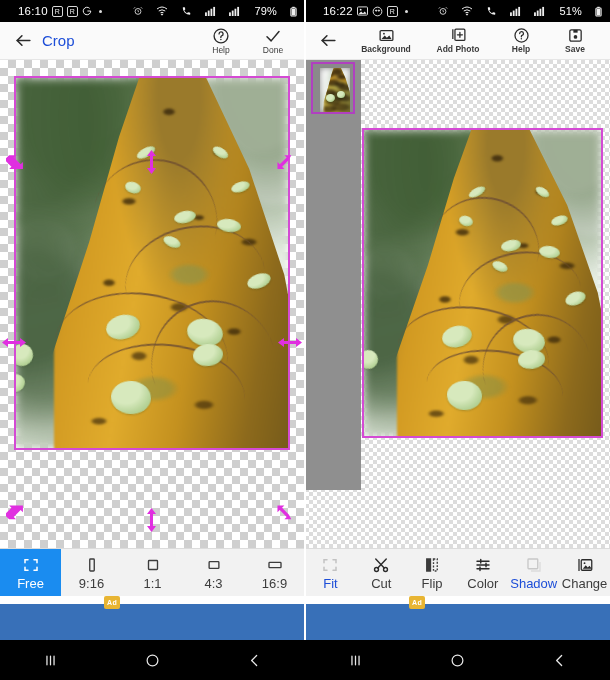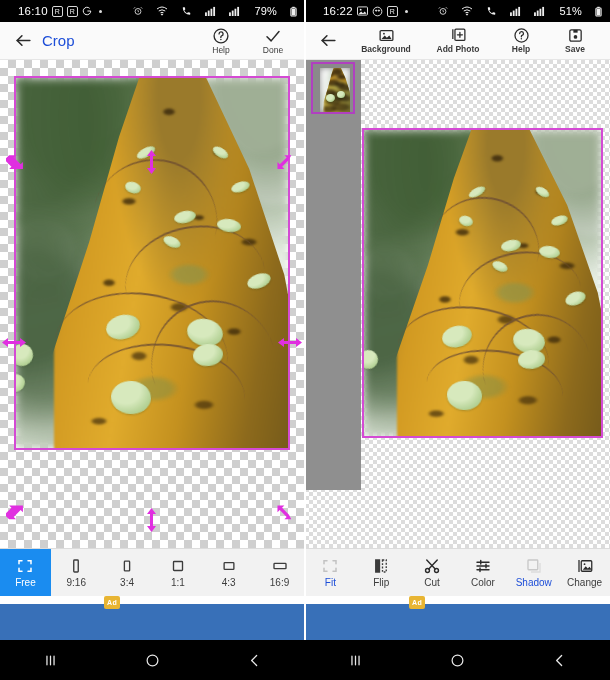--- a/index.html
+++ b/index.html
@@ -147,21 +147,21 @@
 
   
   .toolstrip {
     position:relative; height:48px; background:#f2f2f2;
     border-top:1px solid #dcdcdc; display:flex; align-items:stretch;
   }
   .tool {
     flex:1; display:flex; flex-direction:column; align-items:center; justify-content:center;
     gap:3px; color:#3c3c3c;
   }
-  .tool .lbl { font-size:10px; line-height:1; }
+  .tool .lbl { font-size:13px; line-height:1; }
   .tool.active { background:#1a8cf0; color:#fff; }
   .tool.disabled { color:#1d4ed8; }
 
   
   .adwrap { position:relative; height:66px; background:#ffffff; }
   .adbanner { position:absolute; left:0; top:8px; width:100%; height:48px; background:#3870b8; }
   .adbadge {
     position:absolute; top:0px; left:104px; width:16px; height:13px;
     background:#e8b533; color:#fff; font-size:7px; font-weight:bold;
     display:flex; align-items:center; justify-content:center; border-radius:2px;
@@ -367,28 +367,20 @@
           <span>
             <svg width="18" height="18" viewBox="0 0 24 24" fill="none" stroke="#3c3c3c" stroke-width="1.8">
               <rect x="9" y="4" width="6" height="16" rx="1"></rect>
             </svg>
           </span>
           <span class="lbl">9:16</span>
         </div>
         <div class="tool">
           <span>
             <svg width="18" height="18" viewBox="0 0 24 24" fill="none" stroke="#3c3c3c" stroke-width="1.8">
-              <rect x="8.5" y="5.5" width="7" height="13" rx="1"></rect>
-            </svg>
-          </span>
-          <span class="lbl">3:4</span>
-        </div>
-        <div class="tool">
-          <span>
-            <svg width="18" height="18" viewBox="0 0 24 24" fill="none" stroke="#3c3c3c" stroke-width="1.8">
               <rect x="6" y="6" width="12" height="12" rx="1"></rect>
             </svg>
           </span>
           <span class="lbl">1:1</span>
         </div>
         <div class="tool">
           <span>
             <svg width="18" height="18" viewBox="0 0 24 24" fill="none" stroke="#3c3c3c" stroke-width="1.8">
               <rect x="5.5" y="7.5" width="13" height="9" rx="1"></rect>
             </svg>
@@ -584,36 +576,36 @@
         <div class="tool disabled">
           <span>
             <svg width="18" height="18" viewBox="0 0 24 24" fill="none" stroke="#c2c2c2" stroke-width="2" stroke-linecap="round">
               <path d="M4 9V5h4M20 9V5h-4M4 15v4h4M20 15v4h-4"></path>
             </svg>
           </span>
           <span class="lbl">Fit</span>
         </div>
         <div class="tool">
           <span>
-            <svg width="18" height="18" viewBox="0 0 24 24" fill="none" stroke="#3c3c3c" stroke-width="1.8">
-              <path d="M10 4H5v16h5z" fill="#3c3c3c"></path>
-              <path d="M14 4h5v16h-5z" stroke-dasharray="2.4 2"></path>
-            </svg>
-          </span>
-          <span class="lbl">Flip</span>
-        </div>
-        <div class="tool">
-          <span>
             <svg width="18" height="18" viewBox="0 0 24 24" fill="none" stroke="#2b2b2b" stroke-width="1.9" stroke-linecap="round">
               <circle cx="6" cy="18" r="2.6"></circle>
                 <circle cx="18" cy="18" r="2.6"></circle>
               <path d="M7.7 16L19 4M16.3 16L5 4"></path>
             </svg>
           </span>
           <span class="lbl">Cut</span>
+        </div>
+        <div class="tool">
+          <span>
+            <svg width="18" height="18" viewBox="0 0 24 24" fill="none" stroke="#3c3c3c" stroke-width="1.8">
+              <path d="M10 4H5v16h5z" fill="#3c3c3c"></path>
+              <path d="M14 4h5v16h-5z" stroke-dasharray="2.4 2"></path>
+            </svg>
+          </span>
+          <span class="lbl">Flip</span>
         </div>
         <div class="tool">
           <span>
             <svg width="18" height="18" viewBox="0 0 24 24" fill="none" stroke="#2b2b2b" stroke-width="1.9" stroke-linecap="round">
               <path d="M4 7h16M4 12h16M4 17h16"></path>
               <path d="M9 4.6v4.8M16 9.6v4.8M8 14.6v4.8"></path>
             </svg>
           </span>
           <span class="lbl">Color</span>
         </div>

